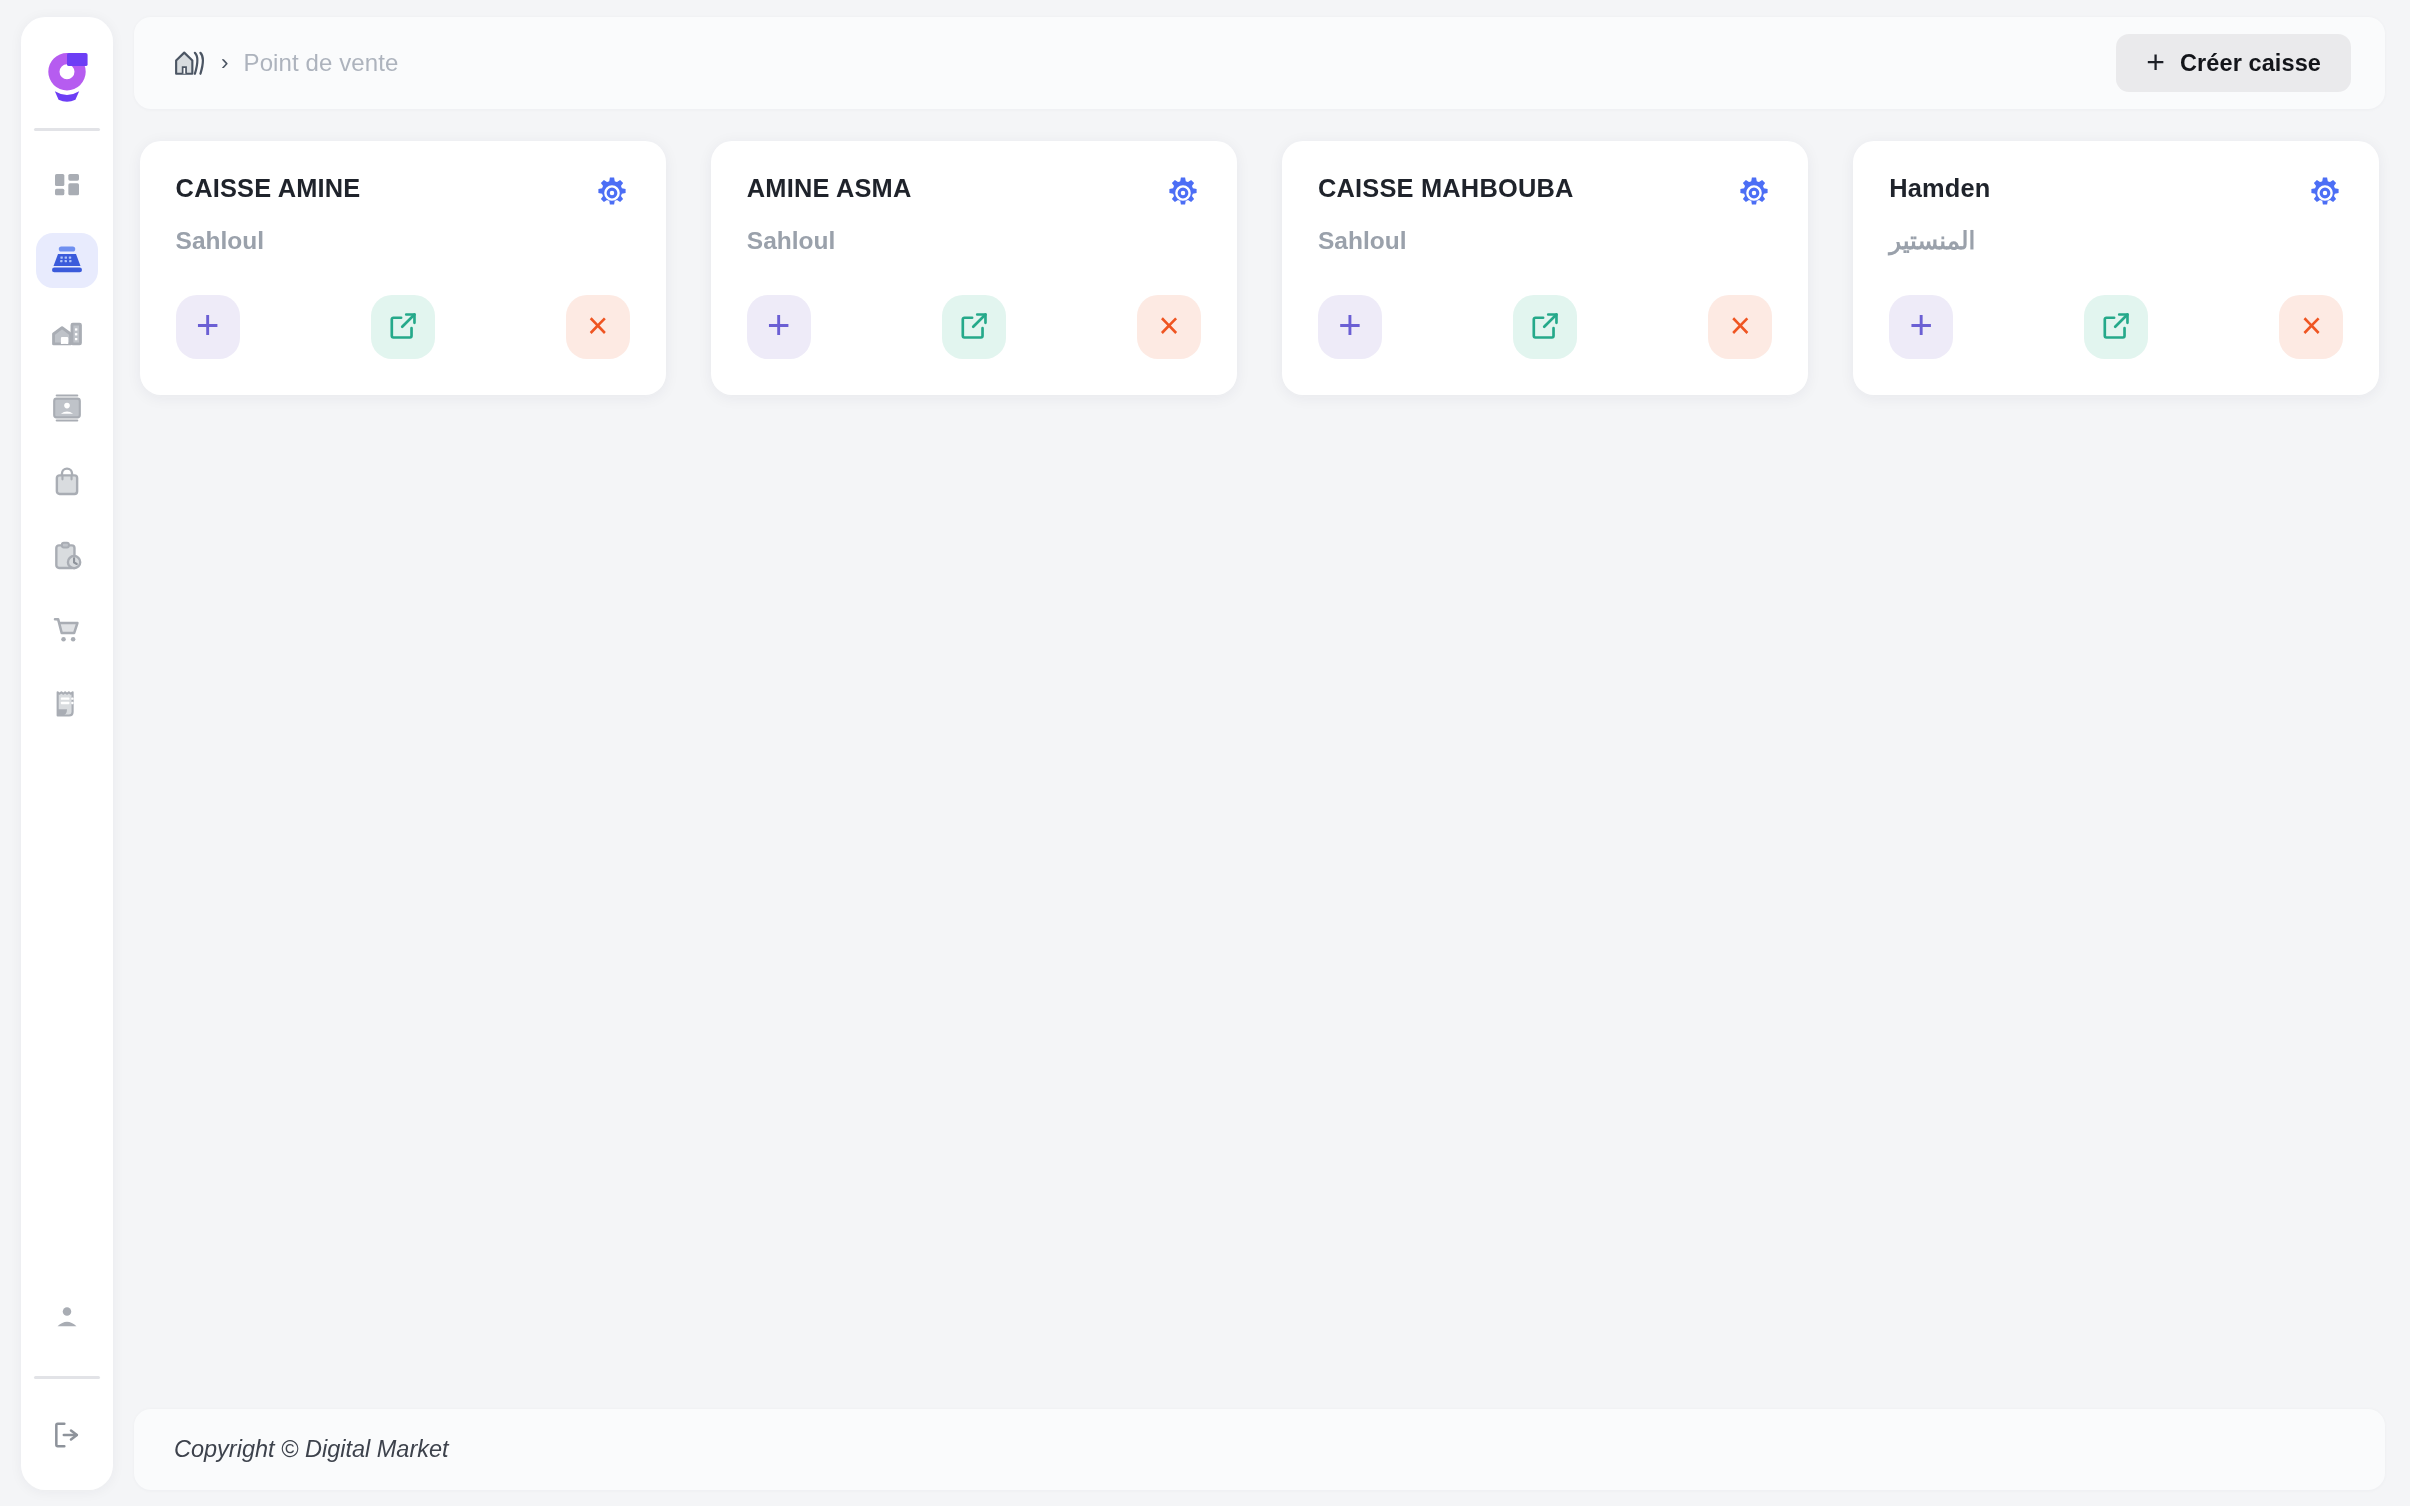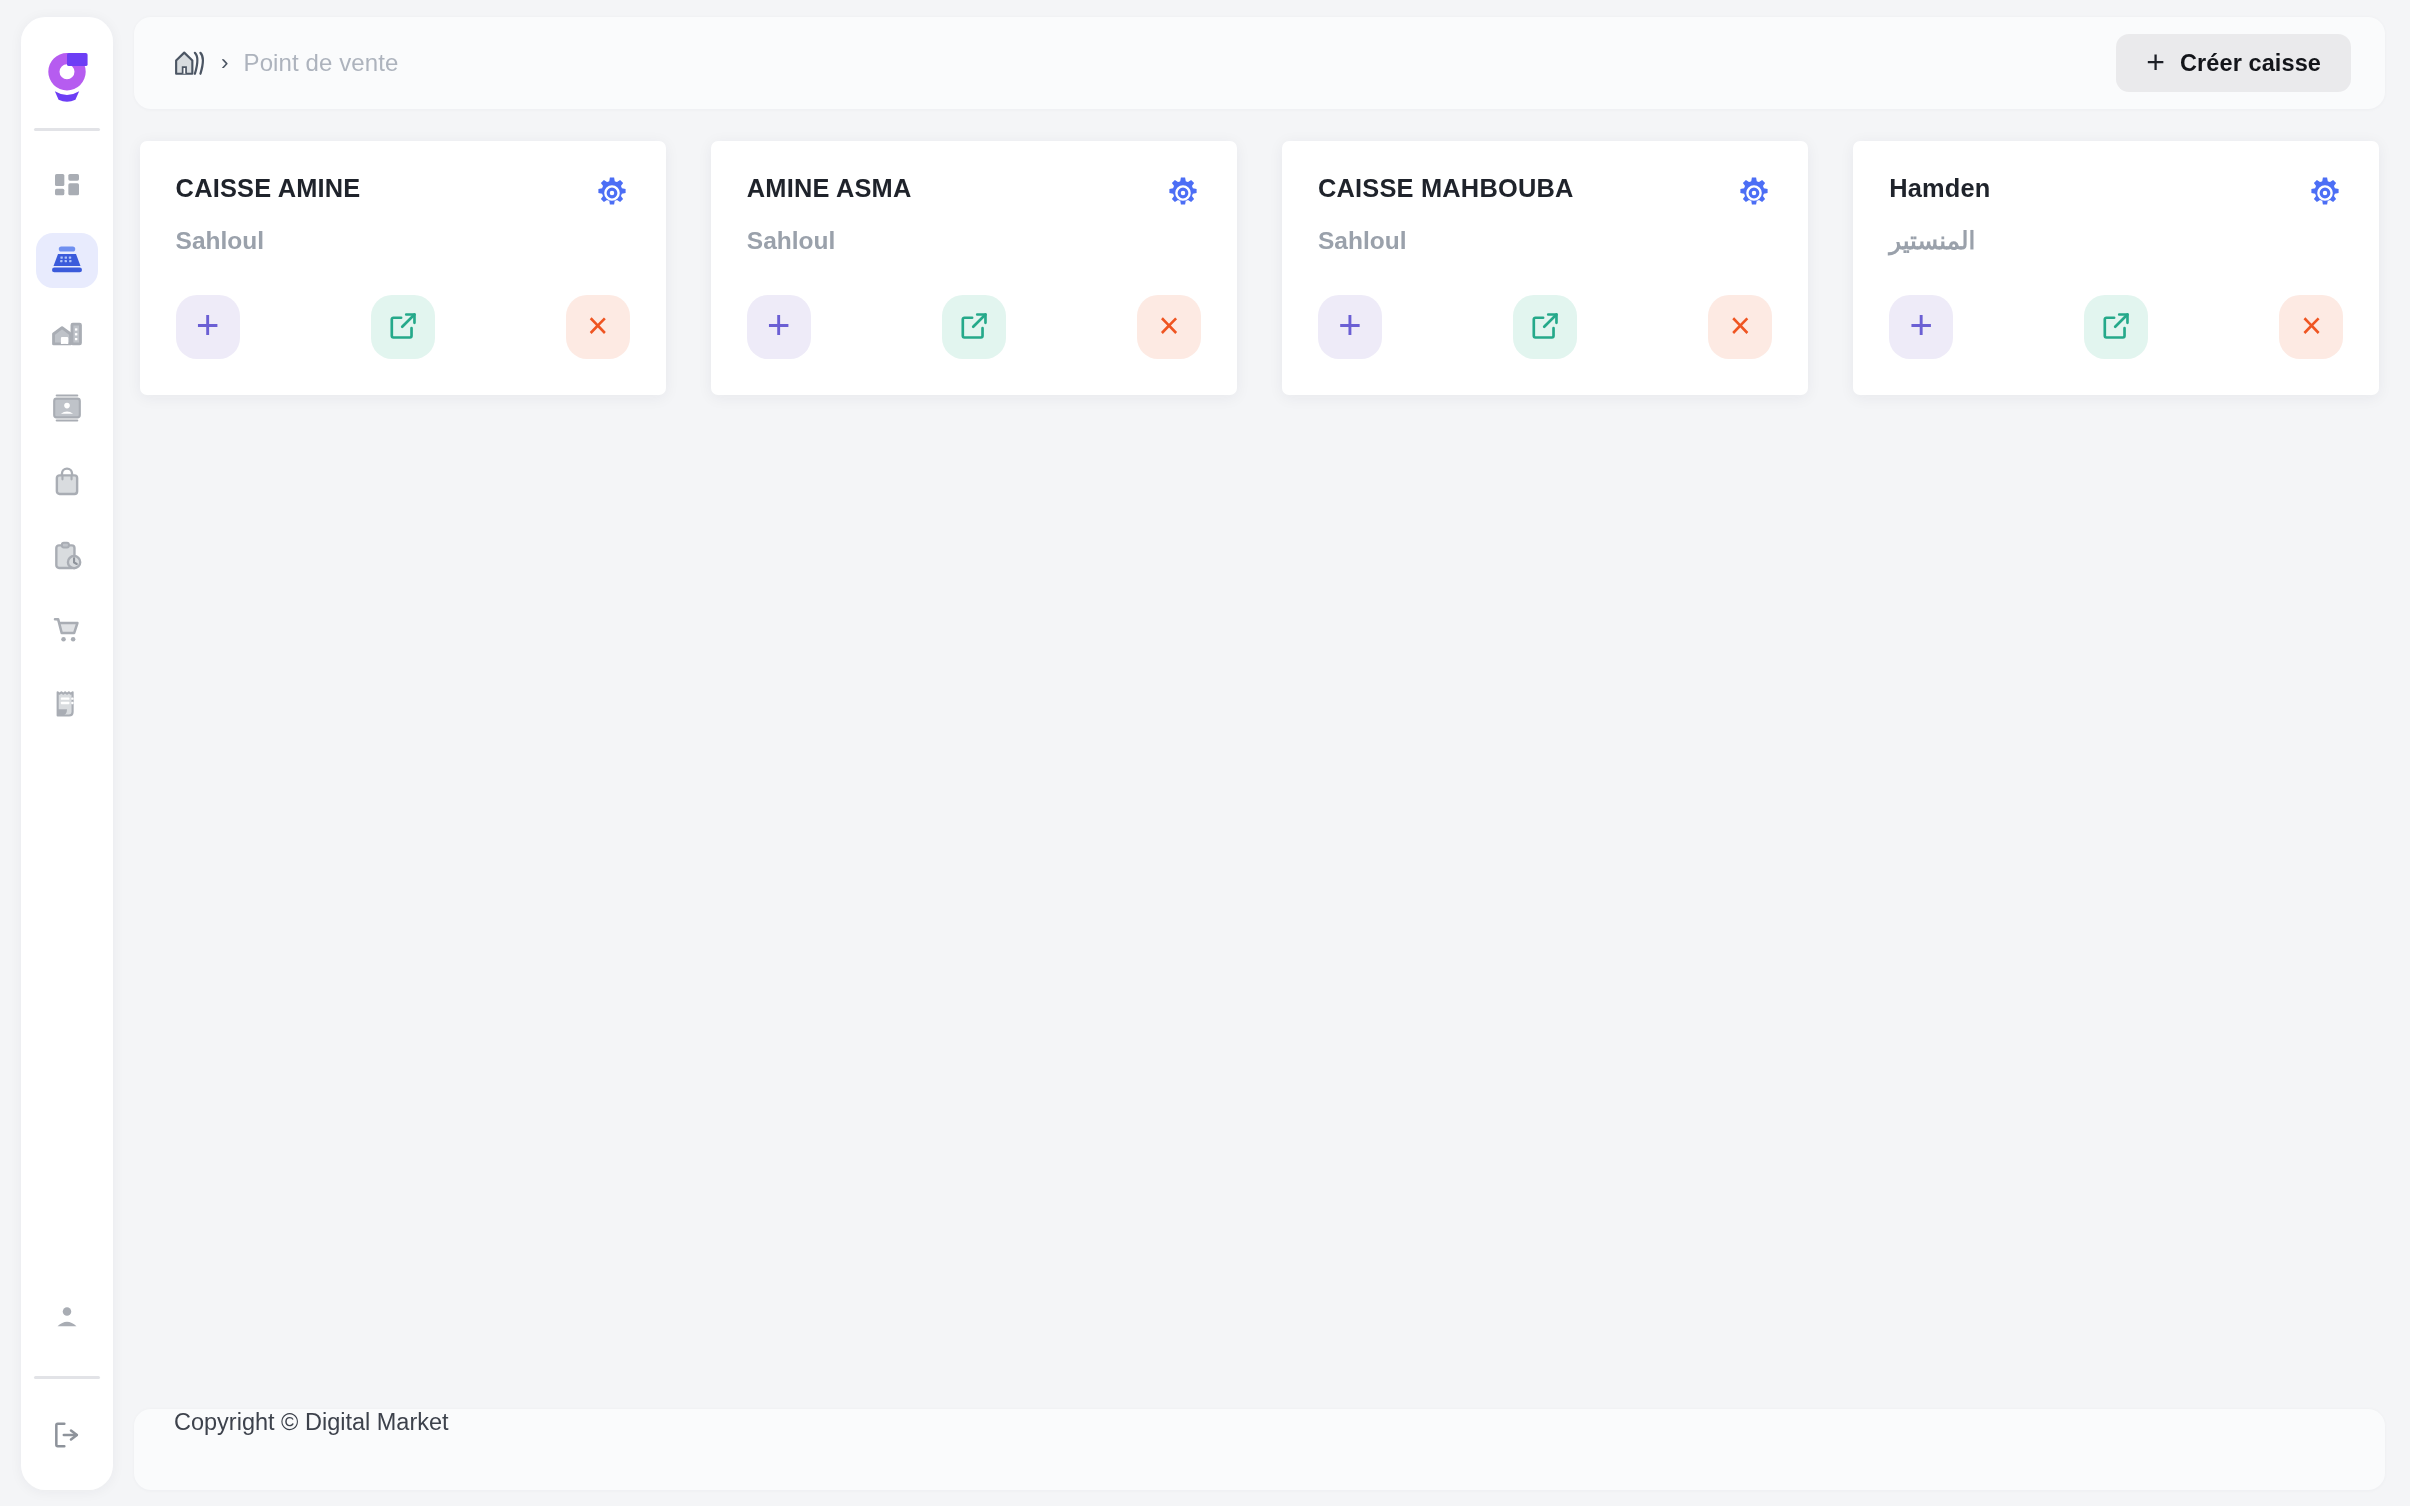--- a/index.html
+++ b/index.html
@@ -172,21 +172,21 @@
 
   .card-grid {
     display: grid;
     grid-template-columns: repeat(4, 1fr);
     gap: 45px;
     padding: 0 5.6px 0 5.6px;
   }
 
   .pos-card {
     background: #ffffff;
-    border-radius: 7px;
+    border-radius: 21px;
     box-shadow: 0 2.8px 15px rgba(30, 35, 60, 0.06);
     padding: 32px 36px 36px 36px;
     min-height: 254px;
     display: flex;
     flex-direction: column;
   }
 
   .card-head {
     display: flex;
     align-items: flex-start;
@@ -263,24 +263,25 @@
     font-weight: 400;
     margin-top: -2.8px;
   }
 
   
   .footer {
     height: 81px;
     background: #fafbfc;
     border-radius: 17px;
     display: flex;
-    align-items: flex-start;
+    align-items: center;
     padding: 0 40px;
     margin-top: 13px;
     box-shadow: 0 0.9px 3.8px rgba(30, 35, 60, 0.03);
+    font-style: italic;
   }
 
   .footer-text {
     font-size: 23.5px;
     color: #3d424c;
   }
 </style>
 </head>
 <body>
 

